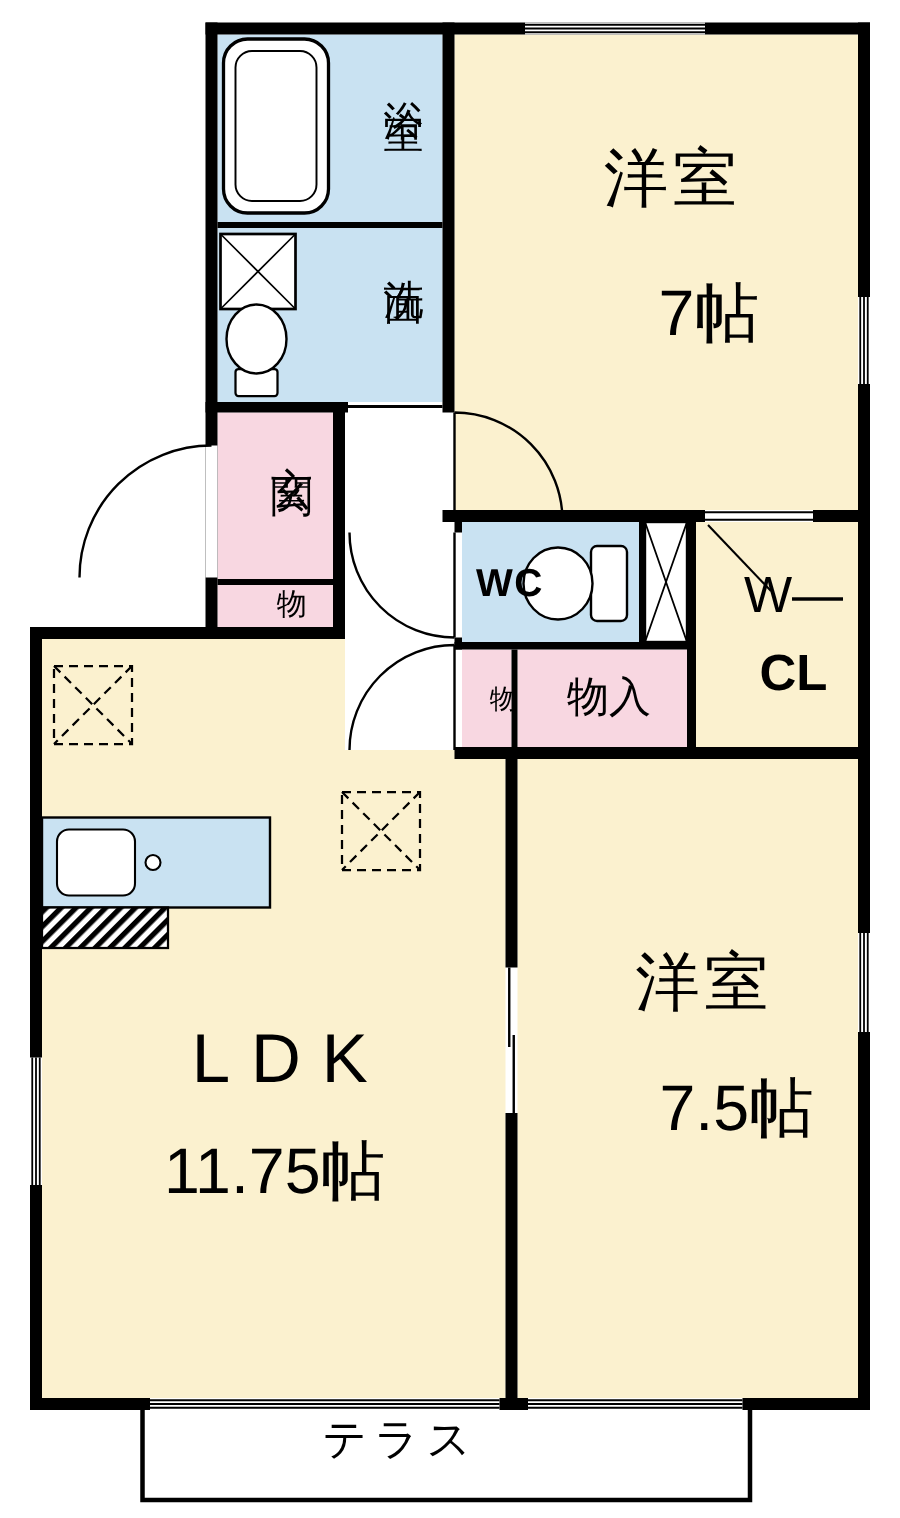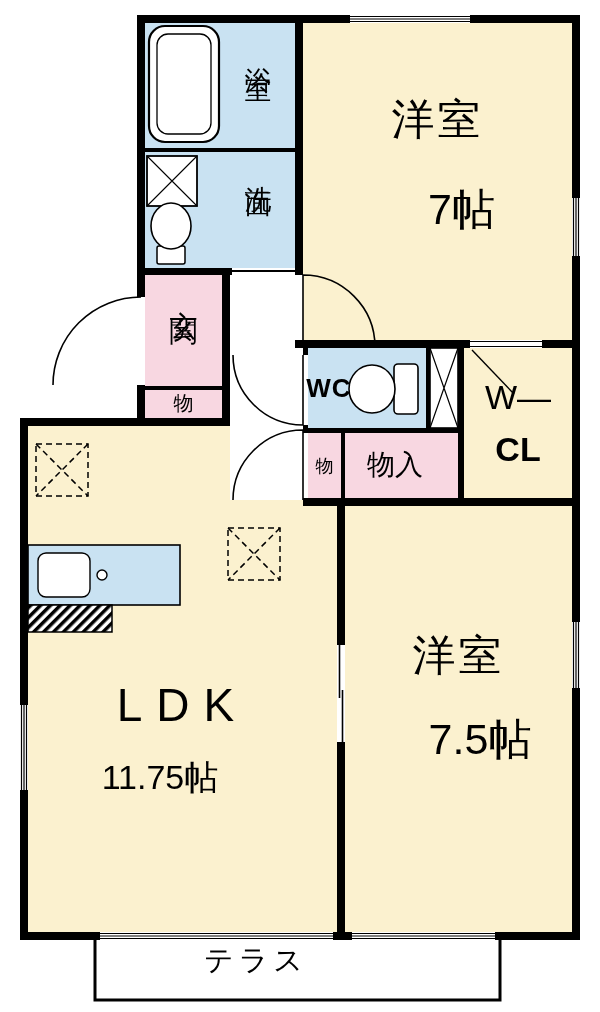--- a/index.html
+++ b/index.html
@@ -1,21 +1,21 @@
 <!DOCTYPE html>
 <html style="--c-room: #FBF1CF; --c-wet: #C9E2F2; --c-storage: #F8D7E1; --c-counter: #C9E2F2; --c-wall: #000000; --c-page: #FFFFFF;"><head>
 <meta charset="utf-8">
 <style>
   html,body{margin:0;padding:0;background:#fff;}
   .stage{
     position:relative;width:600px;height:1012px;background:var(--c-page,#fff);
     font-family:"Liberation Sans","DejaVu Sans",sans-serif;color:#000;overflow:hidden;
   }
   .stage svg{position:absolute;left:0;top:0;}
-  .lbl{position:absolute;line-height:1;white-space:nowrap;color:#000;}
+  .lbl{position:absolute;line-height:1;white-space:nowrap;color:#000;margin-left:11px;}
   .c{text-align:center;}
   .v{writing-mode:vertical-rl;text-orientation:upright;}
 </style>
 </head>
 <body>
 
 <div class="stage">
 
   <svg width="600" height="1012" viewBox="0 0 600 1012">
     <defs>
@@ -148,19 +148,19 @@
   <div class="lbl c" style="left:145px;width:77px;top:393px;font-size:20px;">物</div>
 
   <div class="lbl c" style="left:306px;width:46px;top:375px;font-size:26px;letter-spacing:1px;font-weight:bold;">WC</div>
   <div class="lbl c" style="left:308px;width:33px;top:457px;font-size:18px;">物</div>
   <div class="lbl c" style="left:345px;width:100px;top:451px;font-size:28px;">物入</div>
 
   <div class="lbl c" style="left:464px;width:108px;top:380px;font-size:34px;">W—</div>
   <div class="lbl c" style="left:464px;width:108px;top:432px;font-size:34px;font-weight:bold;">CL</div>
 
   <div class="lbl c" style="left:28px;width:309px;top:682px;font-size:46px;letter-spacing:14px;">LDK</div>
-  <div class="lbl c" style="left:28px;width:264px;top:760px;font-size:34px;">11.75帖</div>
+  <div class="lbl c" style="left:40px;width:264px;top:760px;font-size:43px;">11.75帖</div>
 
   <div class="lbl c" style="left:345px;width:227px;top:634px;font-size:43px;letter-spacing:3px;">洋室</div>
   <div class="lbl c" style="left:345px;width:270px;top:718px;font-size:43px;">7.5帖</div>
 
   <div class="lbl c" style="left:95px;width:322px;top:946px;font-size:29px;letter-spacing:5px;">テラス</div>
 </div>
 
 </body></html>

